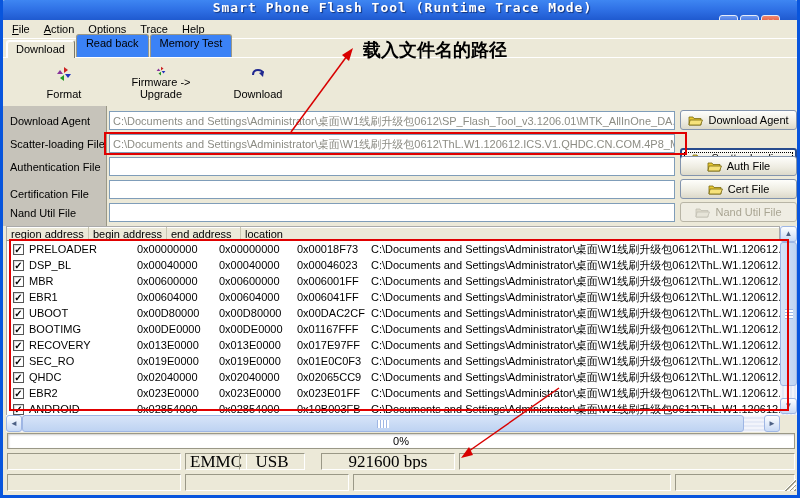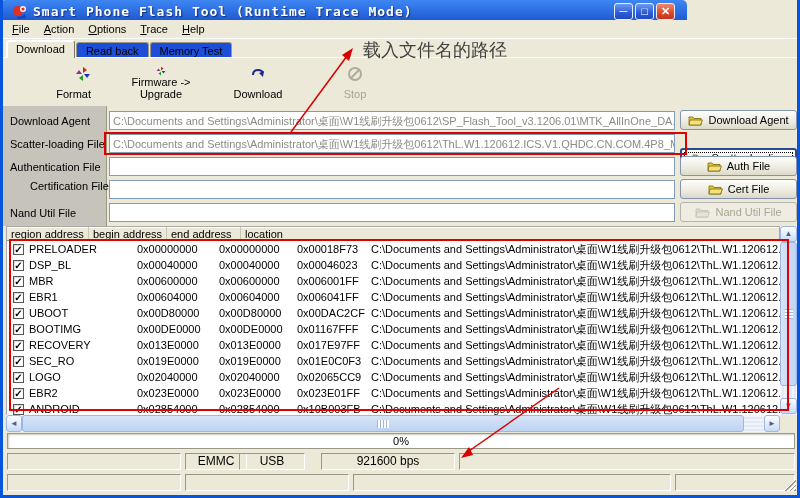--- a/index.html
+++ b/index.html
@@ -1,33 +1,33 @@
 <!DOCTYPE html>
 <html><head>
 <meta charset="utf-8">
 <style>
   html,body{margin:0;padding:0;background:#fff;}
   *{box-sizing:border-box;font-family:"Liberation Sans",sans-serif;}
   .window{position:relative;width:800px;height:498px;background:#ECE9D8;border:3px solid #0855DD;border-top:none;overflow:hidden;}
   
-  .titlebar{position:absolute;left:-3px;top:0;width:687px;height:23px;
+  .titlebar{position:absolute;left:-3px;top:0;width:800px;height:23px;
     background:linear-gradient(180deg,#3E86F2 0%,#2E6FE4 45%,#1A53C9 100%);
-    display:flex;align-items:center;padding:0 12px;border-radius:5px 5px 0 0;}
+    display:flex;align-items:center;padding:0 20px;border-radius:5px 5px 0 0;flex-direction:column;}
   .title-text{color:#fff;font-family:"DejaVu Sans Mono",monospace;font-weight:bold;font-size:13px;letter-spacing:1px;margin-left:5px;white-space:nowrap;text-shadow:1px 1px 1px #12337a;}
   .win-btns{margin-left:auto;display:flex;gap:2px;}
   .win-btn{width:19px;height:17px;border:1px solid #e6ecf9;border-radius:3px;color:#fff;font-size:11px;line-height:14px;text-align:center;font-weight:bold;
     background:linear-gradient(180deg,#6E9AF0,#2B5CD8 60%,#1E4BC0);}
   .win-btn.close{background:linear-gradient(180deg,#F0876F,#DD4726 60%,#C13420);}
   
   .menubar{position:absolute;left:0;top:20px;right:0;height:19px;background:#ECE9D8;border-bottom:1px solid #fff;display:flex;align-items:center;padding-left:2px;}
   .menu-item{display:inline-block;padding:2px 7px;font-size:11px;color:#000;}
   .menu-item::first-letter{text-decoration:underline;}
   
   .tabs{position:absolute;left:3px;top:40px;right:0;height:18px;display:flex;align-items:flex-end;}
-  .tab{font-size:11px;padding:2px 9px 3px 9px;border:1px solid #9a9887;border-bottom:none;border-radius:3px 3px 0 0;background:#1d4ed8;color:#000;margin-right:1px;height:16px;}
+  .tab{font-size:11px;padding:2px 9px 3px 9px;border:1px solid #9a9887;border-bottom:none;border-radius:3px 3px 0 0;background:#3b82f6;color:#000;margin-right:1px;height:24px;}
   .tab.active{background:#ECE9D8;border-color:#fff #7a7867 #ECE9D8 #fff;height:18px;position:relative;z-index:2;box-shadow:inset 1px 1px 0 #fff;}
   .tabline{position:absolute;left:0;top:57px;right:0;height:2px;background:#ECE9D8;border-top:1px solid #fff;}
   
   .toolbar{position:absolute;left:0;top:59px;right:0;height:47px;background:#ECE9D8;}
   .toolbtn{position:absolute;top:5px;height:38px;display:flex;flex-direction:column;align-items:center;justify-content:space-between;padding:2px 4px;font-size:11px;color:#000;}
   .toolbtn .ticon{width:16px;height:16px;display:block;}
   .toolbtn.disabled{color:#A9A593;}
   .tb-check{position:absolute;left:403px;top:80px;display:flex;align-items:center;gap:5px;font-size:11px;}
   .cbox{width:13px;height:13px;background:#fff;border:1px solid #1C5180;box-shadow:inset 1px 1px 2px #cdd7e8;}
   
@@ -59,26 +59,26 @@
   .hsb-btn{position:absolute;top:0;width:16px;height:17px;border:1px solid #9EB6E4;border-radius:3px;background:linear-gradient(180deg,#FDFEFF,#C9DAF5);color:#4D6185;font-size:8px;text-align:center;line-height:15px;}
   .h-thumb{position:absolute;left:16px;top:0;width:722px;height:17px;border:1px solid #9EB6E4;border-radius:3px;background:linear-gradient(180deg,#D7E4F8,#BED3F2);}
   .h-grip{position:absolute;top:4px;left:50%;margin-left:-6px;width:12px;height:8px;
     background:repeating-linear-gradient(90deg,#9EB6E4 0 1px,#fff 1px 3px);}
   .sb-corner{position:absolute;left:777px;top:415px;width:17px;height:17px;background:#ECE9D8;}
   
   .progress{position:absolute;left:4px;top:433px;width:788px;height:16px;background:#fff;border:1px solid #9a9887;box-shadow:inset 1px 1px 2px #ccc;
     font-size:11px;text-align:center;line-height:14px;color:#000;}
   .status1{position:absolute;left:0;top:452px;right:0;height:19px;background:#ECE9D8;}
   .status2{position:absolute;left:0;top:473px;right:0;height:19px;background:#ECE9D8;}
-  .seg{position:absolute;top:1px;height:17px;border:1px solid;border-color:#9a9887 #fff #fff #9a9887;font-family:Liberation Sans, sans-serif;font-size:12px;color:#000;text-align:center;line-height:15px;white-space:nowrap;overflow:hidden;}
+  .seg{position:absolute;top:1px;height:17px;border:1px solid;border-color:#9a9887 #fff #fff #9a9887;font-family:Liberation Serif, serif;font-size:17px;color:#000;text-align:center;line-height:15px;white-space:nowrap;overflow:hidden;}
   .grip{position:absolute;right:1px;bottom:1px;width:13px;height:13px;
     background:linear-gradient(135deg,transparent 0 50%,#fff 50% 56%,#9a9887 56% 62%,transparent 62% 68%,#fff 68% 74%,#9a9887 74% 80%,transparent 80% 86%,#fff 86% 92%,#9a9887 92% 100%);}
   
   .redbox{position:absolute;border:2px solid #E00000;pointer-events:none;z-index:8;}
-  .annot{position:absolute;color:#404040;font-weight:normal;z-index:9;white-space:nowrap;}
+  .annot{position:absolute;color:#000000;font-weight:bold;z-index:9;white-space:nowrap;}
   .annot-svg{position:absolute;left:0;top:0;width:800px;height:498px;pointer-events:none;z-index:9;}
 </style>
 </head>
 <body>
 
 <div class="window">
 
   <div class="titlebar">
     <svg class="app-icon" width="16" height="16" viewBox="0 0 16 16">
       <circle cx="6" cy="7" r="5" fill="#E03020"></circle>
@@ -103,21 +103,21 @@
   </div>
 
   <div class="tabs">
     <div class="tab active">Download</div>
     <div class="tab">Read back</div>
     <div class="tab">Memory Test</div>
   </div>
   <div class="tabline"></div>
 
   <div class="toolbar">
-    <div class="toolbtn" style="left:30px;width:62px;align-items:flex-end;">
+    <div class="toolbtn" style="left:30px;width:62px;">
       <svg class="ticon" viewBox="0 0 16 16">
         <path d="M8 1 L12 4 L8 7 Z" fill="#CC2222"></path>
           <path d="M15 8 L12 12 L9 8 Z" fill="#2233BB"></path>
         <path d="M8 9 L4 12 L8 15 Z" fill="#229922"></path>
           <path d="M1 8 L4 4 L7 8 Z" fill="#883399"></path>
       </svg>
       <span>Format</span>
     </div>
     <div class="toolbtn" style="left:102px;width:112px;text-align:center;">
       <svg class="ticon" viewBox="0 0 16 16">
@@ -128,38 +128,31 @@
       </svg>
       <span>Firmware -&gt; Upgrade</span>
     </div>
     <div class="toolbtn" style="left:222px;width:66px;">
       <svg class="ticon" viewBox="0 0 16 16">
         <path d="M3 9 Q3 4 8 4 Q12 4 13 7" fill="none" stroke="#202890" stroke-width="2"></path>
         <path d="M14 5 L13 11 L9 7 Z" fill="#202890"></path>
       </svg>
       <span>Download</span>
     </div>
-    <div class="toolbtn disabled" style="left:328px;width:48px;">
-      <svg class="ticon" viewBox="0 0 16 16">
-        <circle cx="8" cy="8" r="6" fill="none" stroke="#AFAB9F" stroke-width="2"></circle>
-        <line x1="3.5" y1="12.5" x2="12.5" y2="3.5" stroke="#AFAB9F" stroke-width="2"></line>
-      </svg>
-      <span>Stop</span>
-    </div>
     <div class="tb-check">
       <span class="cbox"></span>
       <span>DA DL All With Check Sum</span>
     </div>
   </div>
 
   <div class="label-col"></div>
   <span class="frm-label" style="top:115px;">Download Agent</span>
   <span class="frm-label" style="top:138px;">Scatter-loading File</span>
   <span class="frm-label" style="top:161px;">Authentication File</span>
-  <span class="frm-label" style="top:180px;margin-left:20px;">Certification File</span>
+  <span class="frm-label" style="top:188px;">Certification File</span>
   <span class="frm-label" style="top:207px;">Nand Util File</span>
 
   <div class="frm-field" style="top:111px;">C:\Documents and Settings\Administrator\桌面\W1线刷升级包0612\SP_Flash_Tool_v3.1206.01\MTK_AllInOne_DA.bin</div>
   <div class="frm-field" style="top:134px;">C:\Documents and Settings\Administrator\桌面\W1线刷升级包0612\ThL.W1.120612.ICS.V1.QHDC.CN.COM.4P8_MT6575_</div>
   <div class="frm-field" style="top:157px;"></div>
   <div class="frm-field" style="top:180px;"></div>
   <div class="frm-field" style="top:203px;"></div>
 
   <div class="frm-btn" style="top:110px;">
     <svg class="folder" viewBox="0 0 15 11">
@@ -288,21 +281,21 @@
         </div>
       <div class="t-cell c-reg">0x019E0000</div>
       <div class="t-cell c-beg">0x019E0000</div>
       <div class="t-cell c-end">0x01E0C0F3</div>
       <div class="t-cell c-loc">C:\Documents and Settings\Administrator\桌面\W1线刷升级包0612\ThL.W1.120612.ICS</div>
     </div>
 
     <div class="t-row">
       <div class="t-cell c-name">
           <span class="chk">✓</span>
-          <span>LOGO</span>
+          <span>QHDC</span>
         </div>
       <div class="t-cell c-reg">0x02040000</div>
       <div class="t-cell c-beg">0x02040000</div>
       <div class="t-cell c-end">0x02065CC9</div>
       <div class="t-cell c-loc">C:\Documents and Settings\Administrator\桌面\W1线刷升级包0612\ThL.W1.120612.ICS</div>
     </div>
 
     <div class="t-row">
       <div class="t-cell c-name">
           <span class="chk">✓</span>

